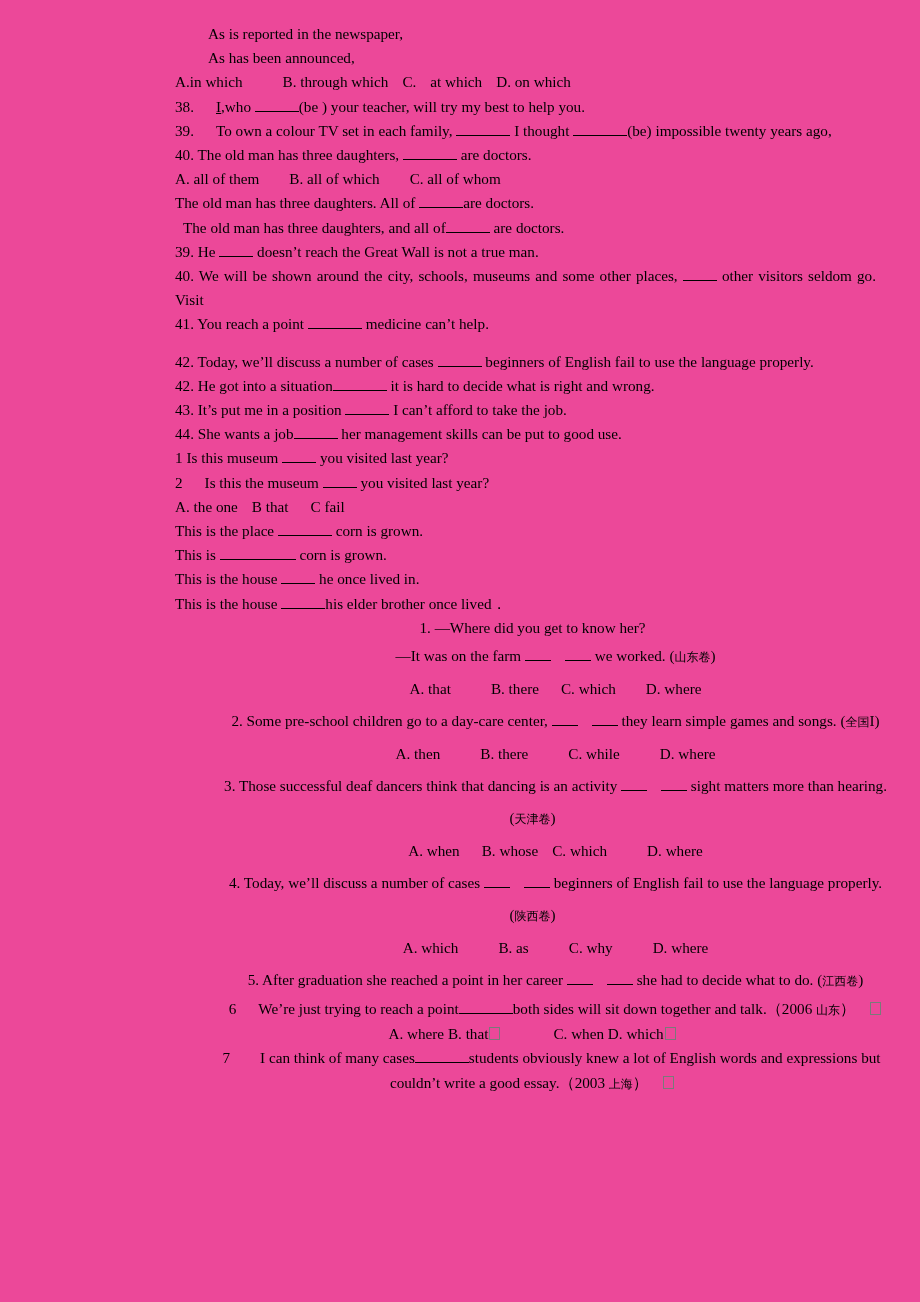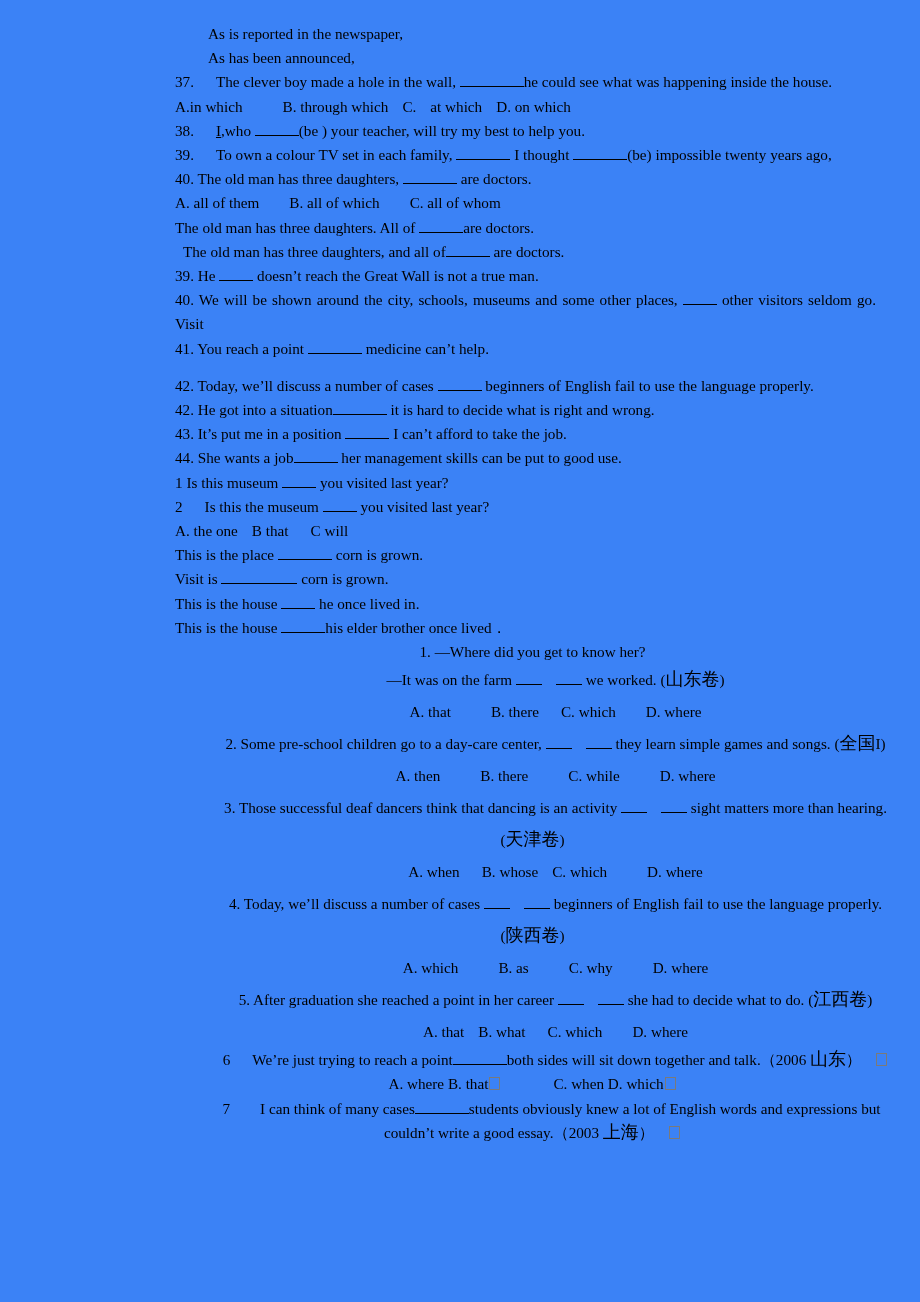--- a/index.html
+++ b/index.html
@@ -11,21 +11,21 @@
     width: 920px;
     height: 1302px;
     font-family: "Liberation Serif", "DejaVu Serif", serif;
     color: #000000;
     overflow: hidden;
   }
   .page {
     position: relative;
     width: 920px;
     height: 1302px;
-    background: #3b82f6;
+    background: #ec4899;
     box-sizing: border-box;
     padding: 22px 30px 0 175px;
   }
   
   .col {
     width: 715px;
   }
 
   
   .blk-top p {
@@ -76,40 +76,39 @@
   .b8 { width: 76px; }
   .tofu {
     display: inline-block;
     width: 11px;
     height: 13px;
     border: 1px solid #7a7a7a;
     vertical-align: -1px;
     margin: 0 1px;
     box-sizing: border-box;
   }
-  .cjk { font-family: Liberation Mono, monospace; font-size: 18px; }
+  .cjk { font-family: Liberation Sans, sans-serif; font-size: 12px; }
   .sp2 { display: inline-block; width: 14px; }
   .sp3 { display: inline-block; width: 22px; }
   .sp4 { display: inline-block; width: 30px; }
   .sp5 { display: inline-block; width: 40px; }
   .sp6 { display: inline-block; width: 52px; }
 </style>
 </head>
 <body>
 
 <div class="page">
   <div class="col">
 
     <div class="blk-top">
 
       <p class="ind33"><span>As is reported in the newspaper,</span></p>
 
       <p class="ind33"><span>As has been announced,</span></p>
 
-      <p class="hang wrap"><span>37.</span><span class="sp3"></span><span>The clever boy made a hole in the wall, </span><span class="blank b7"></span><span>he could see what was happening inside the house.</span></p>
 
       <p><span>A.in which</span><span class="sp5"></span><span>B. through which</span><span class="sp2"></span><span>C.</span><span class="sp2"></span><span>at which</span><span class="sp2"></span><span>D. on which</span></p>
 
       <p class="hang wrap"><span>38.</span><span class="sp3"></span><span class="u">I</span><span>,who </span><span class="blank b5"></span><span>(be ) your teacher, will try my best to help you.</span></p>
 
       <p class="hang just"><span>39.</span><span class="sp3"></span><span>To own a colour TV set in each family, </span><span class="blank b6"></span><span> I thought </span><span class="blank b6"></span><span>(be) impossible twenty years ago,</span></p>
 
 
       <p><span>40. The old man has three daughters, </span><span class="blank b6"></span><span> are doctors.</span></p>
 
@@ -132,25 +131,25 @@
       <p><span>42. He got into a situation</span><span class="blank b6"></span><span> it is hard to decide what is right and wrong.</span></p>
 
       <p><span>43. It’s put me in a position </span><span class="blank b5"></span><span> I can’t afford to take the job.</span></p>
 
       <p><span>44. She wants a job</span><span class="blank b5"></span><span> her management skills can be put to good use.</span></p>
 
       <p><span>1 Is this museum </span><span class="blank b4"></span><span> you visited last year?</span></p>
 
       <p><span>2</span><span class="sp3"></span><span>Is this the museum </span><span class="blank b4"></span><span> you visited last year?</span></p>
 
-      <p><span>A. the one</span><span class="sp2"></span><span>B that</span><span class="sp3"></span><span>C will</span></p>
+      <p><span>A. the one</span><span class="sp2"></span><span>B that</span><span class="sp3"></span><span>C fail</span></p>
 
       <p><span>This is the place </span><span class="blank b6"></span><span> corn is grown.</span></p>
 
-      <p><span>Visit is </span><span class="blank b8"></span><span> corn is grown.</span></p>
+      <p><span>This is </span><span class="blank b8"></span><span> corn is grown.</span></p>
 
       <p><span>This is the house </span><span class="blank b4"></span><span> he once lived in.</span></p>
 
       <p><span>This is the house </span><span class="blank b5"></span><span>his elder brother once lived．</span></p>
     </div>
 
     <div class="blk-bot">
 
       <p class="tight"><span>1. —Where did you get to know her?</span></p>
 
@@ -165,21 +164,20 @@
       <p class="fi2"><span>3. Those successful deaf dancers think that dancing is an activity </span><span class="blank b3"></span><span class="sp2"></span><span class="blank b3"></span><span> sight matters more than hearing. (</span><span class="cjk">天津卷</span><span>)</span></p>
 
       <p class="fi2"><span>A. when</span><span class="sp3"></span><span>B. whose</span><span class="sp2"></span><span>C. which</span><span class="sp5"></span><span>D. where</span></p>
 
       <p class="fi2"><span>4. Today, we’ll discuss a number of cases </span><span class="blank b3"></span><span class="sp2"></span><span class="blank b3"></span><span> beginners of English fail to use the language properly. (</span><span class="cjk">陕西卷</span><span>)</span></p>
 
       <p class="fi2"><span>A. which</span><span class="sp5"></span><span>B. as</span><span class="sp5"></span><span>C. why</span><span class="sp5"></span><span>D. where</span></p>
 
       <p class="fi2"><span>5. After graduation she reached a point in her career </span><span class="blank b3"></span><span class="sp2"></span><span class="blank b3"></span><span> she had to decide what to do. (</span><span class="cjk">江西卷</span><span>)</span></p>
 
-      <p class="fi2"><span>A. that</span><span class="sp2"></span><span>B. what</span><span class="sp3"></span><span>C. which</span><span class="sp4"></span><span>D. where</span></p>
 
       <p class="fi2 tight"><span>6</span><span class="sp3"></span><span>We’re just trying to reach a point</span><span class="blank b6"></span><span>both sides will sit down together and talk.（2006 </span><span class="cjk">山东</span><span>）</span><span class="sp2"></span><span class="tofu"></span></p>
 
       <p class="tight"><span>A. where B. that</span><span class="tofu"></span><span class="sp6"></span><span>C. when D. which</span><span class="tofu"></span></p>
 
       <p class="fi tight"><span>7</span><span class="sp4"></span><span>I can think of many cases</span><span class="blank b6"></span><span>students obviously knew a lot of English words and expressions but couldn’t write a good essay.（2003 </span><span class="cjk">上海</span><span>）</span><span class="sp2"></span><span class="tofu"></span></p>
 
 
     </div>
   </div>

